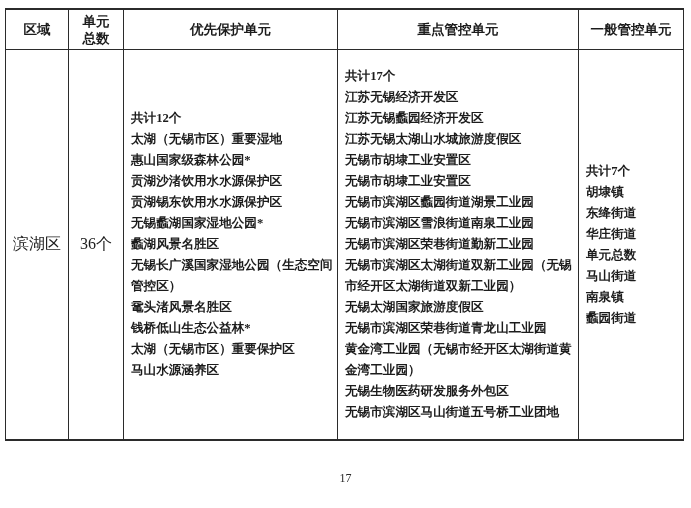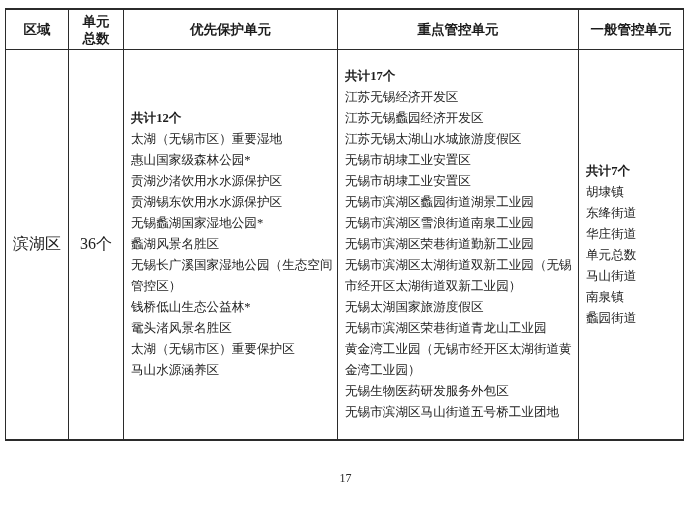--- a/index.html
+++ b/index.html
@@ -70,21 +70,21 @@
   .list-cell {
     font-size: 12.6px;
     line-height: 21px;
     padding: 0 4px 0 7px;
     text-align: left;
   }
   .count-label {
     font-weight: bold;
     line-height: 21px;
   }
-  .cell-line { line-height: 21px; }
+  .cell-line { line-height: 21px; font-weight: bold; }
   .page-number {
     position: absolute;
     left: 0;
     width: 691px;
     top: 471px;
     text-align: center;
     font-size: 12px;
     color: #2a2a2a;
     font-family: "Liberation Serif", "DejaVu Serif", serif;
   }
@@ -124,22 +124,22 @@
       <div class="cell list-cell col-priority">
         <div class="count-label">共计12个</div>
         <div>
             <div class="cell-line">太湖（无锡市区）重要湿地</div>
             <div class="cell-line">惠山国家级森林公园*</div>
             <div class="cell-line">贡湖沙渚饮用水水源保护区</div>
             <div class="cell-line">贡湖锡东饮用水水源保护区</div>
             <div class="cell-line">无锡蠡湖国家湿地公园*</div>
             <div class="cell-line">蠡湖风景名胜区</div>
             <div class="cell-line">无锡长广溪国家湿地公园（生态空间管控区）</div>
+            <div class="cell-line">鼋头渚风景名胜区</div>
             <div class="cell-line">钱桥低山生态公益林*</div>
-            <div class="cell-line">鼋头渚风景名胜区</div>
             <div class="cell-line">太湖（无锡市区）重要保护区</div>
             <div class="cell-line">马山水源涵养区</div>
           </div>
       </div>
       <div class="cell list-cell col-key">
         <div class="count-label">共计17个</div>
         <div>
             <div class="cell-line">江苏无锡经济开发区</div>
             <div class="cell-line">江苏无锡蠡园经济开发区</div>
             <div class="cell-line">江苏无锡太湖山水城旅游度假区</div>

